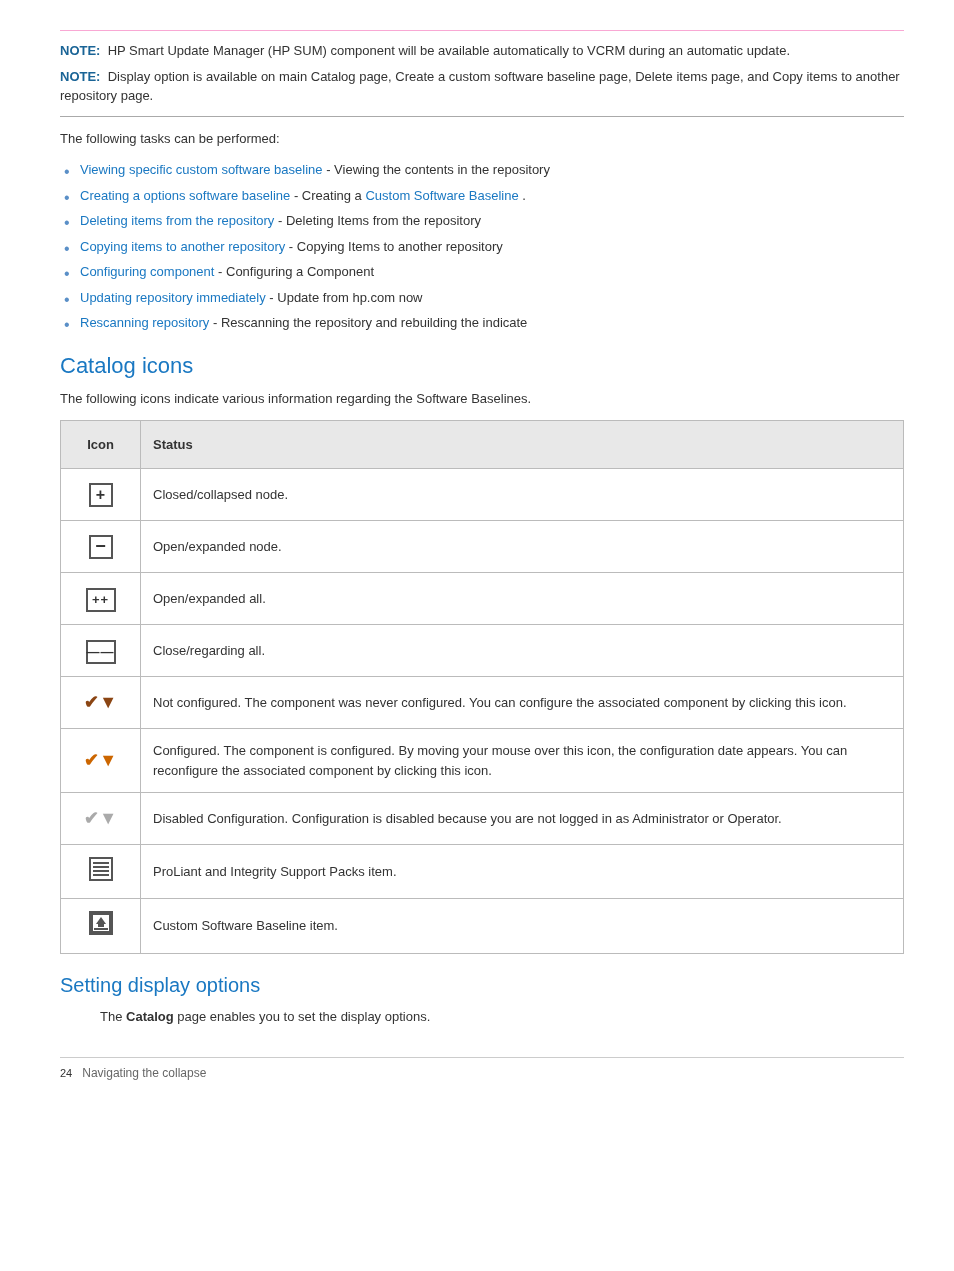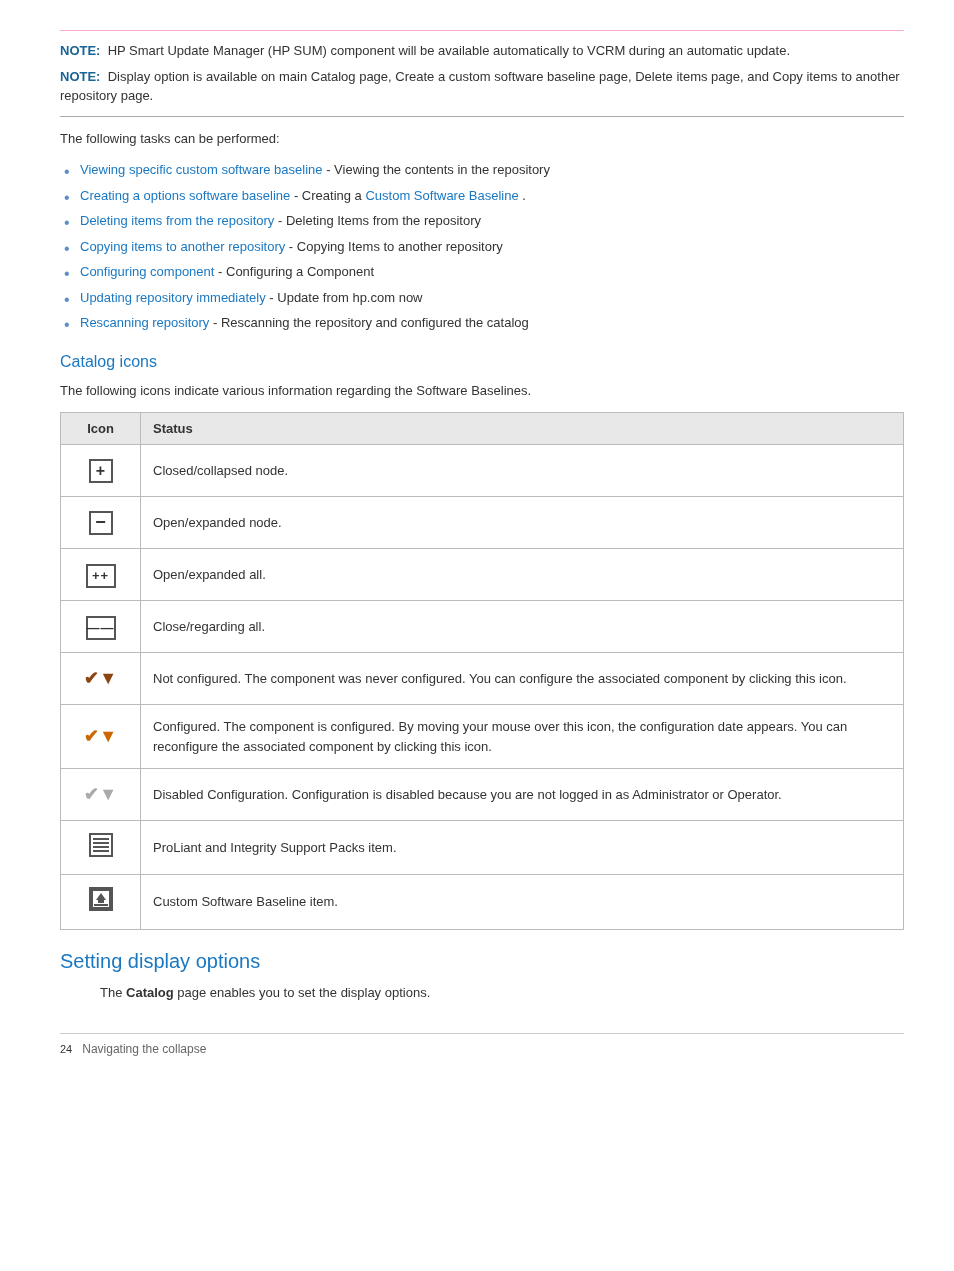--- a/index.html
+++ b/index.html
@@ -50,39 +50,39 @@
       position: absolute;
       left: -16px;
       font-size: 16px;
     }
     .link {
       color: #1a78c2;
       text-decoration: none;
       margin-top: 9px;
     }
     h2.section-title {
-      font-size: 16px;
+      font-size: 22px;
       font-weight: normal;
       color: #1a78c2;
       margin-bottom: 10px;
       margin-top: 10px;
     }
     .section-intro {
       margin-bottom: 12px;
       line-height: 1.5;
     }
     table.icon-table {
       width: 100%;
       border-collapse: collapse;
       margin-bottom: 20px;
     }
     table.icon-table th {
       background: #e8e8e8;
       border: 1px solid #bbb;
-      padding: 8px 12px;
+      padding: 16px 12px;
       text-align: left;
       font-weight: bold;
       font-size: 13px;
     }
     table.icon-table th.icon-col {
       width: 80px;
       text-align: center;
     }
     table.icon-table td {
       border: 1px solid #bbb;
@@ -251,21 +251,21 @@
   <li>
     <a class="link" href="#">Configuring component</a>
     <span> - Configuring a Component</span>
   </li>
   <li>
     <a class="link" href="#">Updating repository immediately</a>
     <span> - Update from hp.com now</span>
   </li>
   <li>
     <a class="link" href="#">Rescanning repository</a>
-    <span> - Rescanning the repository and configured the catalog</span>
+    <span> - Rescanning the repository and rebuilding the indicate</span>
   </li>
 </ul>
 
 <h2 class="section-title">Catalog icons</h2>
 <p class="section-intro">The following icons indicate various information regarding the Software Baselines.</p>
 
 <table class="icon-table">
   <thead>
     <tr>
       <th class="icon-col">Icon</th>

